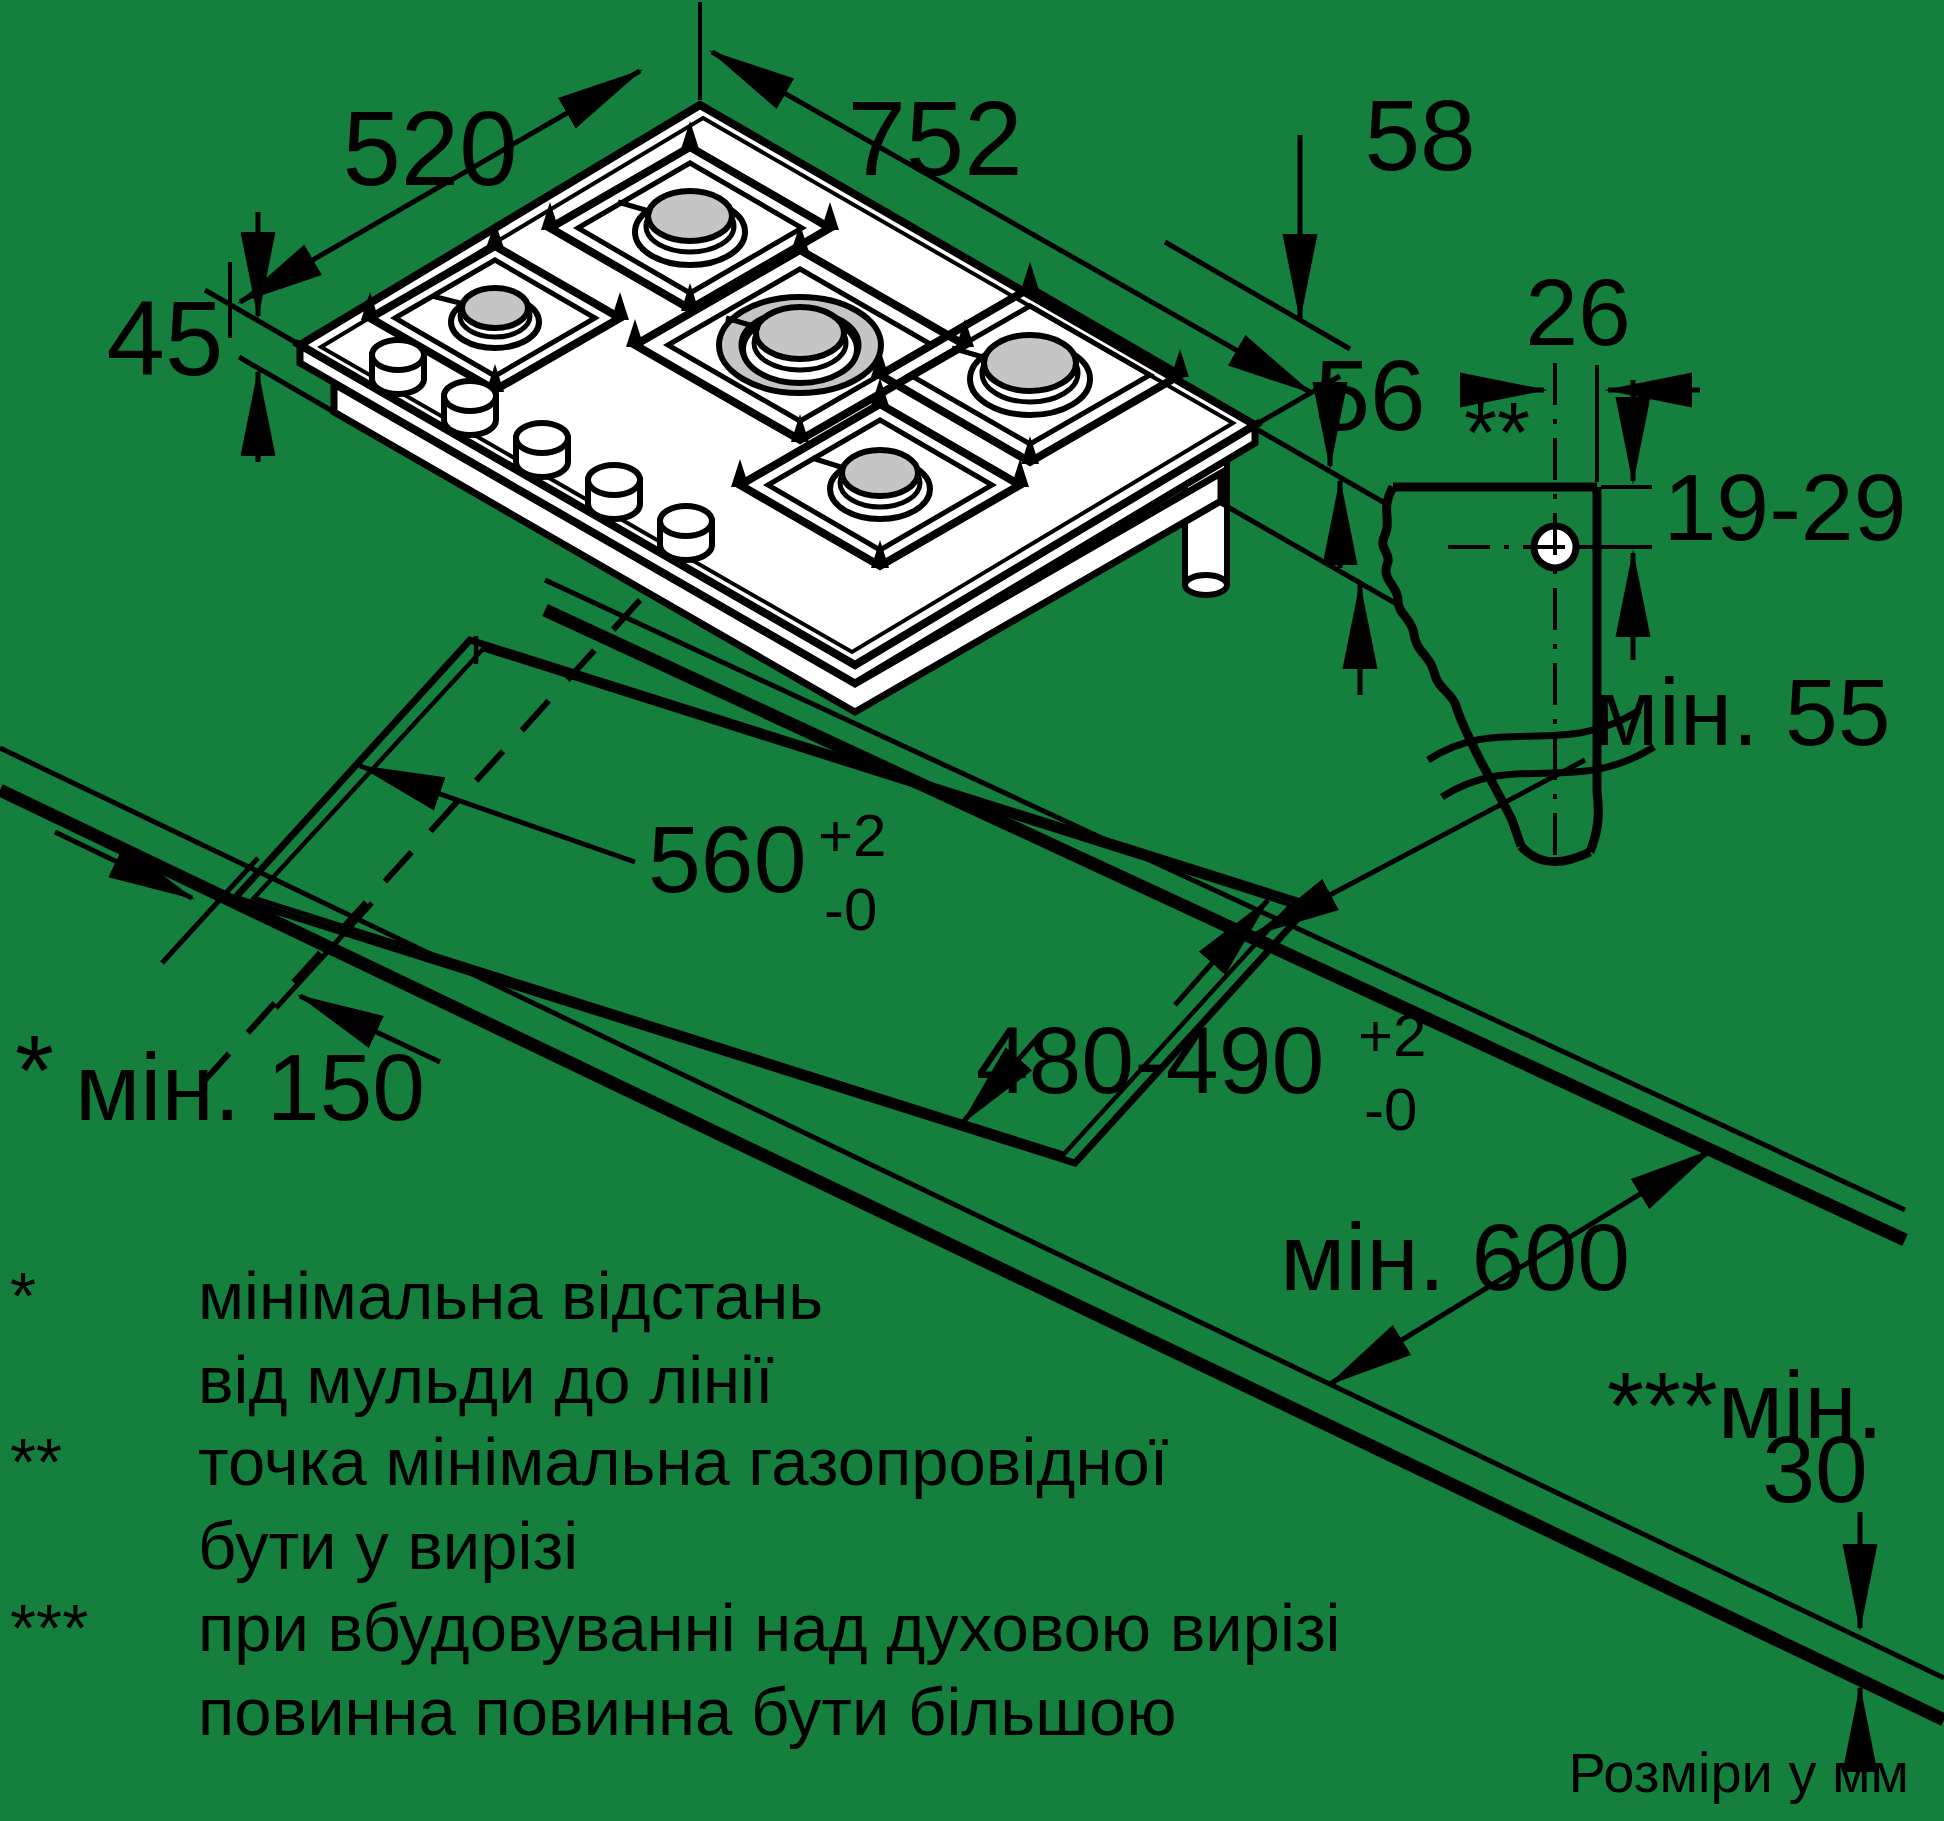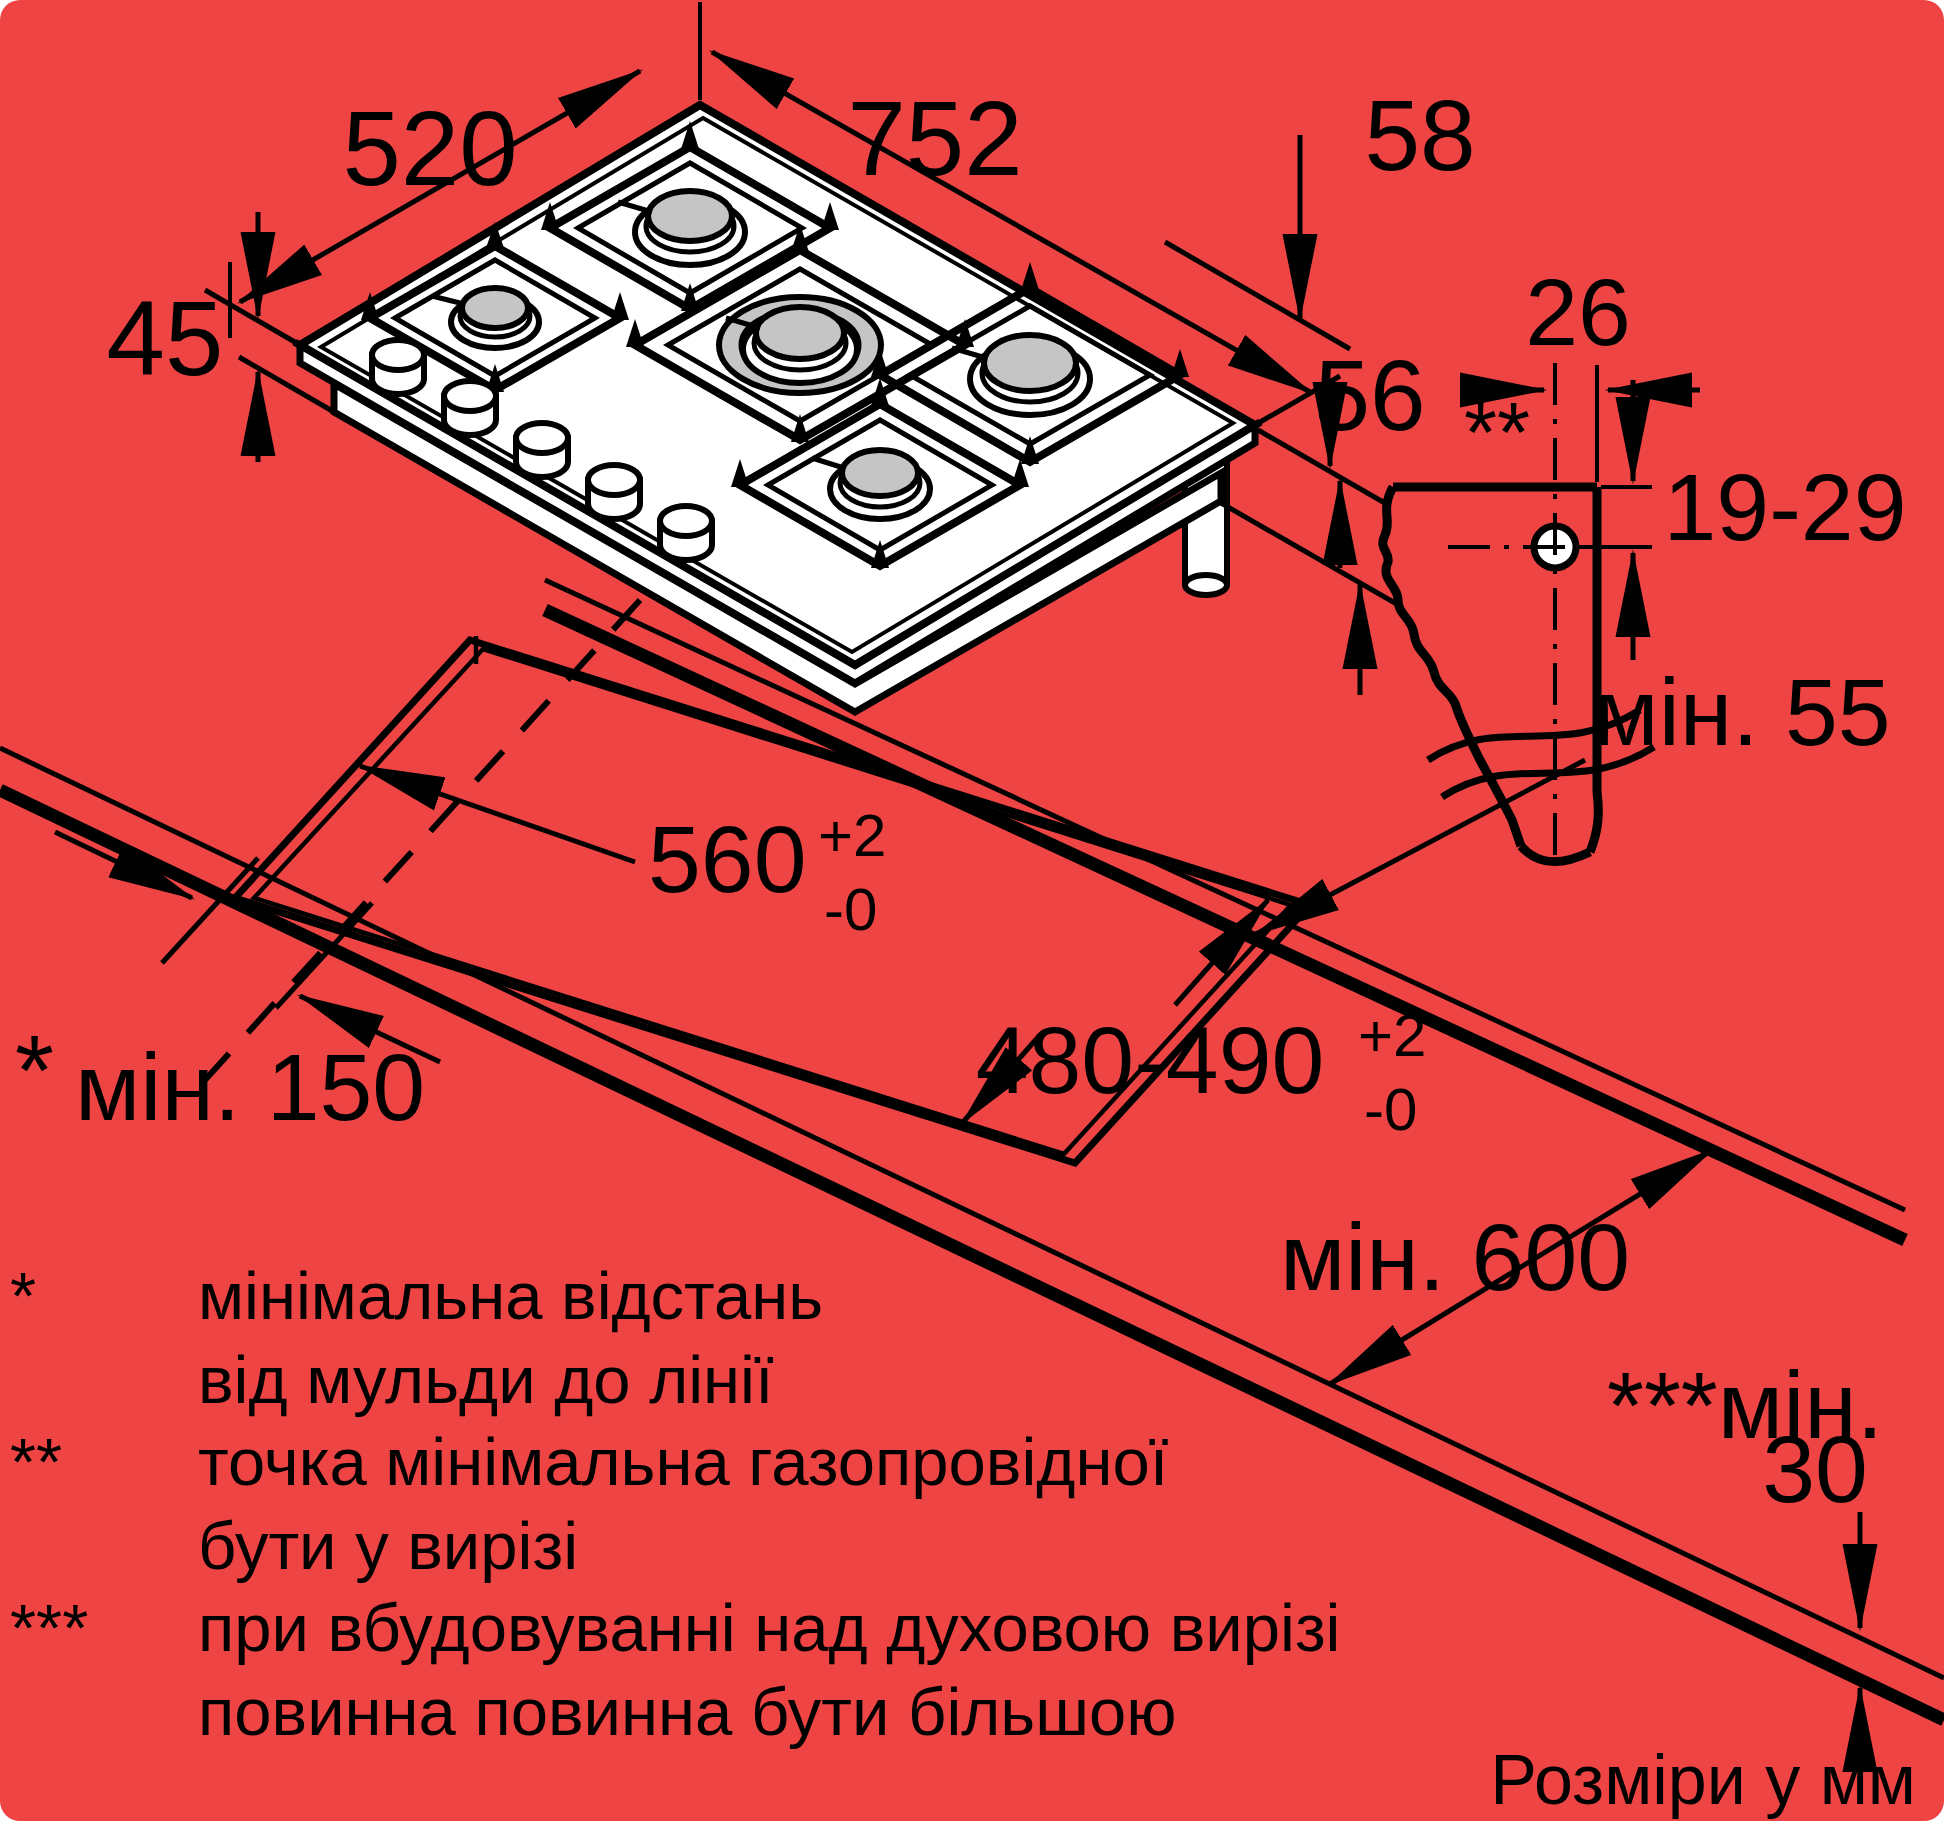--- a/index.html
+++ b/index.html
@@ -1,30 +1,30 @@
 <!DOCTYPE html>
 <html><head>
 <meta charset="utf-8">
 <style>
   html,body{margin:0;padding:0;background:#fff;}
-  #stage{position:relative;width:1944px;height:1821px;background:#ef4444;overflow:hidden;
-         font-family:"Liberation Sans", sans-serif;color:#000;border-radius:20px;}
+  #stage{position:relative;width:1944px;height:1821px;background:#15803d;overflow:hidden;
+         font-family:"Liberation Sans", sans-serif;color:#000;}
   #stage svg{position:absolute;left:0;top:0;}
   svg text{fill:#000;font-family:"Liberation Sans", sans-serif;}
   .dim{font-size:105px;}
   .dim-md{font-size:100px;}
   .dim-sm{font-size:95px;}
   .tol{font-size:60px;}
   .note{font-size:95px;}
   .marker{font-size:85px;}
   .footnotes{position:absolute;left:0;top:0;width:1944px;height:1821px;pointer-events:none;}
   .fn-row{position:absolute;left:0;font-size:67px;line-height:1;white-space:nowrap;}
   .fn-marker{position:absolute;left:10px;top:0;}
   .fn-text{position:absolute;left:150px;top:0;margin-left:48px;}
-  .units{position:absolute;right:28px;top:1740px;font-size:70px;white-space:nowrap;text-align:right;}
+  .units{position:absolute;right:35px;top:1740px;font-size:56px;white-space:nowrap;text-align:right;}
 </style>
 </head>
 <body>
 
 <div id="stage">
 <svg width="1944" height="1821" viewBox="0 0 1944 1821">
   <defs>
     <marker id="arr" viewBox="0 0 10 4" refX="9.6" refY="2" markerWidth="88" markerHeight="36" markerUnits="userSpaceOnUse" orient="auto-start-reverse">
       <path d="M0,0 L10,2 L0,4 z" fill="#000"></path>
     </marker>

